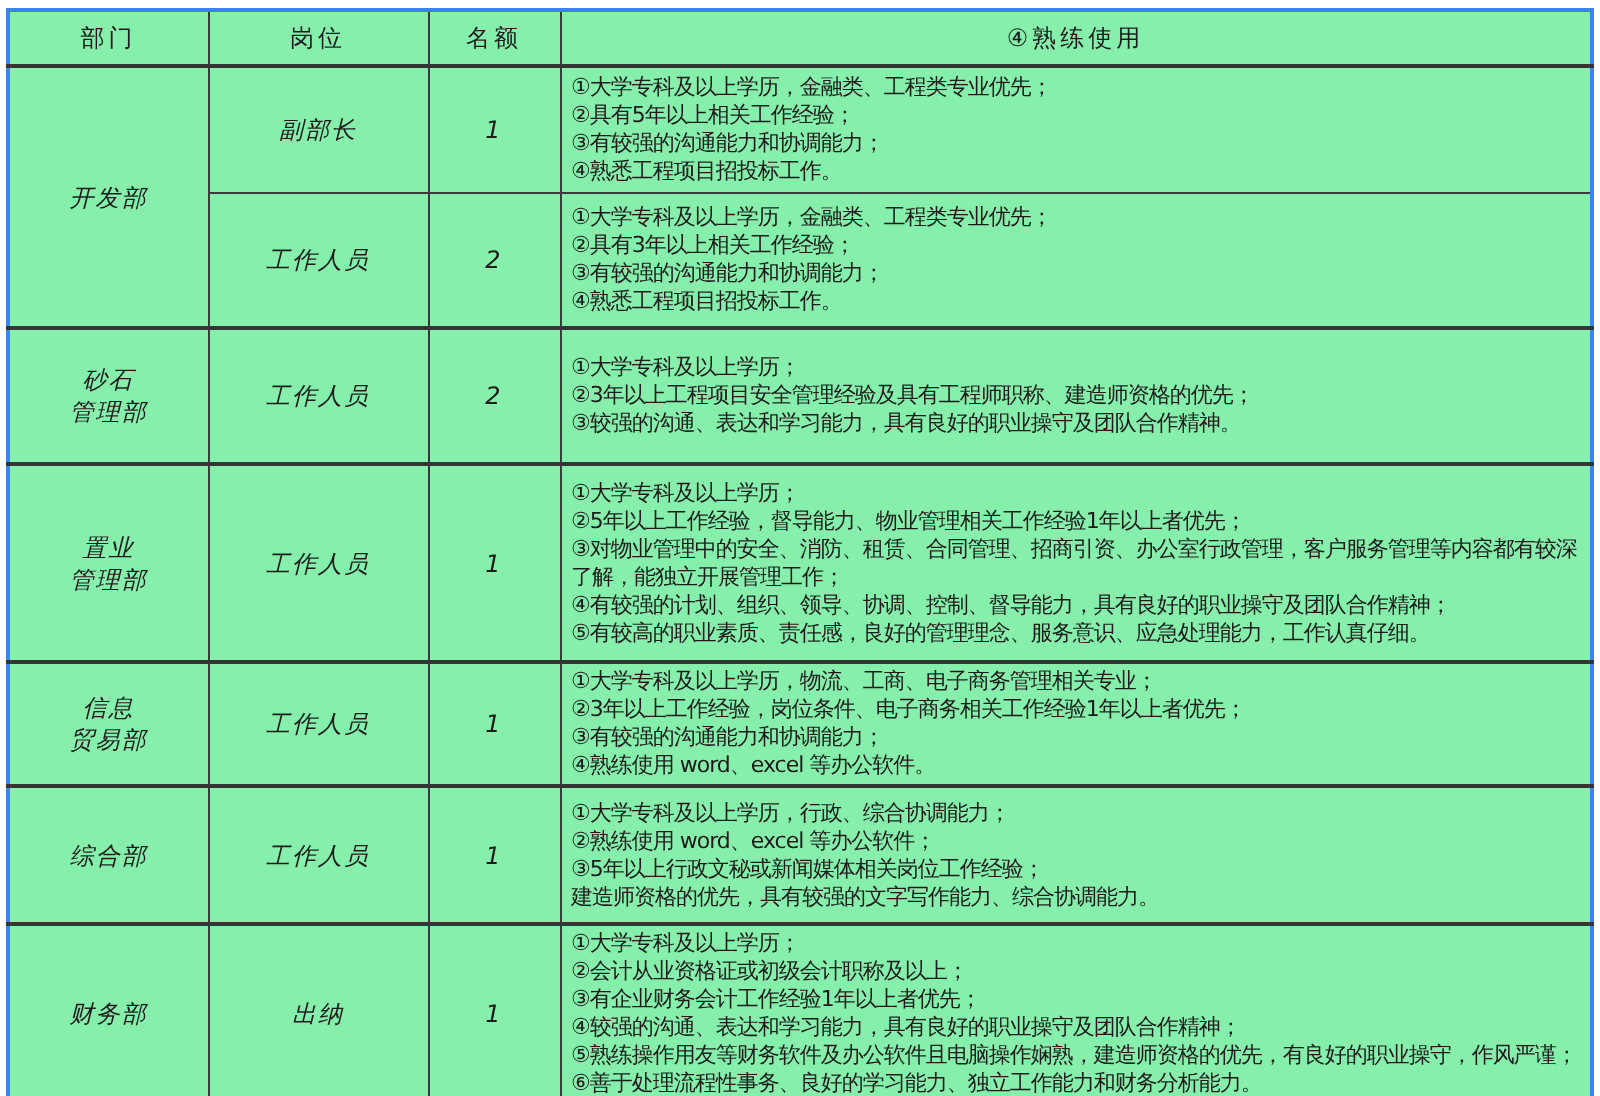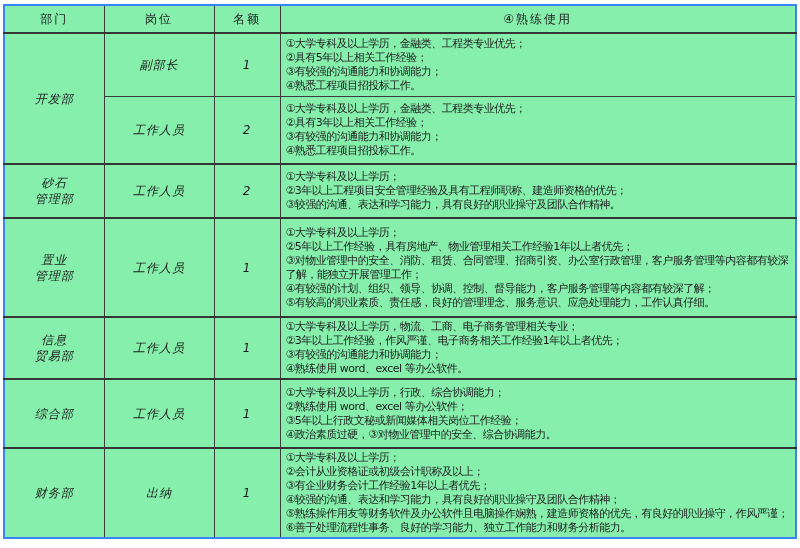--- a/index.html
+++ b/index.html
@@ -87,65 +87,65 @@
     <tr style="height:68px">
       <td class="pos">工作人员</td>
       <td class="quota">2</td>
       <td class="cond">
         <div class="ln">①大学专科及以上学历，金融类、工程类专业优先；</div>
         <div class="ln">②具有3年以上相关工作经验；</div>
         <div class="ln">③有较强的沟通能力和协调能力；</div>
         <div class="ln">④熟悉工程项目招投标工作。</div>
       </td>
     </tr>
-    <tr class="sep" style="height:54px">
+    <tr class="sep" style="height:68px">
       <td class="dept">砂石
 管理部</td>
       <td class="pos">工作人员</td>
       <td class="quota">2</td>
       <td class="cond">
         <div class="ln">①大学专科及以上学历；</div>
         <div class="ln">②3年以上工程项目安全管理经验及具有工程师职称、建造师资格的优先；</div>
         <div class="ln">③较强的沟通、表达和学习能力，具有良好的职业操守及团队合作精神。</div>
       </td>
     </tr>
     <tr class="sep" style="height:99px">
       <td class="dept">置业
 管理部</td>
       <td class="pos">工作人员</td>
       <td class="quota">1</td>
       <td class="cond">
         <div class="ln">①大学专科及以上学历；</div>
-        <div class="ln">②5年以上工作经验，具有房地产、物业管理相关工作经验1年以上者优先；</div>
+        <div class="ln">②5年以上工作经验，督导能力、物业管理相关工作经验1年以上者优先；</div>
         <div class="ln">③对物业管理中的安全、消防、租赁、合同管理、招商引资、办公室行政管理，客户服务管理等内容都有较深了解，能独立开展管理工作；</div>
-        <div class="ln">④有较强的计划、组织、领导、协调、控制、督导能力，客户服务管理等内容都有较深了解；</div>
+        <div class="ln">④有较强的计划、组织、领导、协调、控制、督导能力，具有良好的职业操守及团队合作精神；</div>
         <div class="ln">⑤有较高的职业素质、责任感，良好的管理理念、服务意识、应急处理能力，工作认真仔细。</div>
       </td>
     </tr>
     <tr class="sep" style="height:59px">
       <td class="dept">信息
 贸易部</td>
       <td class="pos">工作人员</td>
       <td class="quota">1</td>
       <td class="cond">
         <div class="ln">①大学专科及以上学历，物流、工商、电子商务管理相关专业；</div>
-        <div class="ln">②3年以上工作经验，作风严谨、电子商务相关工作经验1年以上者优先；</div>
+        <div class="ln">②3年以上工作经验，岗位条件、电子商务相关工作经验1年以上者优先；</div>
         <div class="ln">③有较强的沟通能力和协调能力；</div>
         <div class="ln">④熟练使用 word、excel 等办公软件。</div>
       </td>
     </tr>
     <tr class="sep" style="height:69px">
       <td class="dept">综合部</td>
       <td class="pos">工作人员</td>
       <td class="quota">1</td>
       <td class="cond">
         <div class="ln">①大学专科及以上学历，行政、综合协调能力；</div>
         <div class="ln">②熟练使用 word、excel 等办公软件；</div>
         <div class="ln">③5年以上行政文秘或新闻媒体相关岗位工作经验；</div>
-        <div class="ln">④政治素质过硬，③对物业管理中的安全、综合协调能力。</div>
+        <div class="ln">建造师资格的优先，具有较强的文字写作能力、综合协调能力。</div>
       </td>
     </tr>
     <tr class="sep" style="height:88px">
       <td class="dept">财务部</td>
       <td class="pos">出纳</td>
       <td class="quota">1</td>
       <td class="cond">
         <div class="ln">①大学专科及以上学历；</div>
         <div class="ln">②会计从业资格证或初级会计职称及以上；</div>
         <div class="ln">③有企业财务会计工作经验1年以上者优先；</div>

